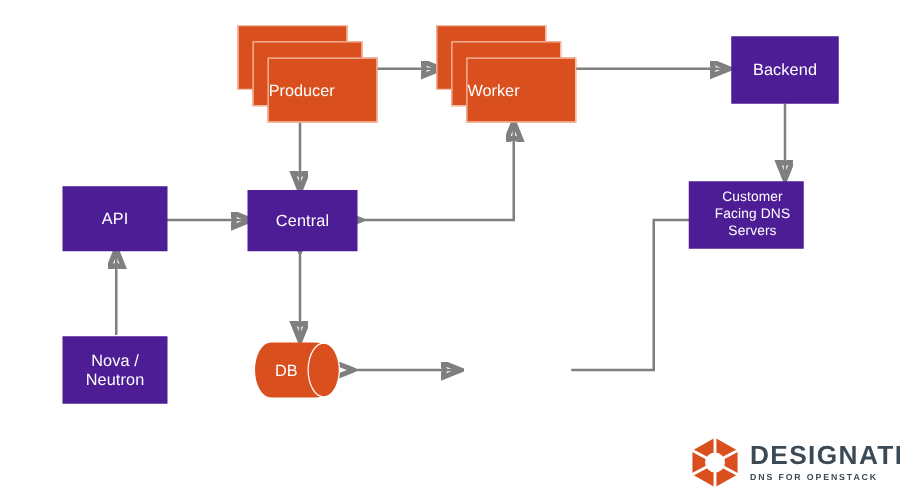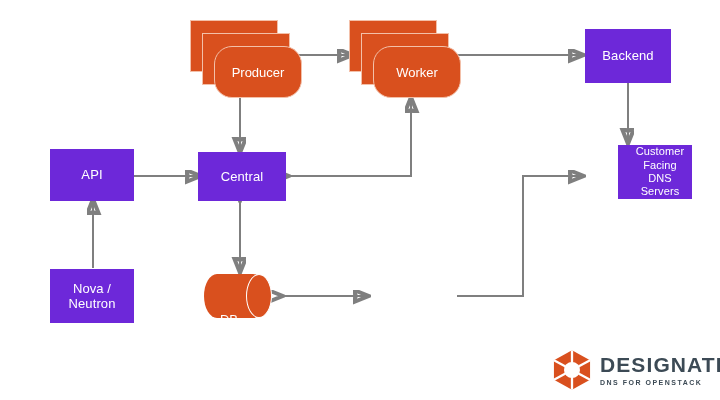--- a/index.html
+++ b/index.html
@@ -16,21 +16,21 @@
     width: 720px;
     height: 400px;
     background: #ffffff;
     overflow: hidden;
   }
 
   
   .node {
     position: absolute;
     box-sizing: border-box;
-    background: #6d28d9;
+    background: #4c1d95;
     color: #ffffff;
     display: flex;
     align-items: center;
     justify-content: center;
     text-align: center;
     font-size: 13px;
     line-height: 1.18;
     letter-spacing: 0.1px;
     z-index: 6;
   }
@@ -57,24 +57,22 @@
     width: 88px;
     height: 52px;
   }
   .stack .card.c1 { left: 0px;  top: 0px;  }
   .stack .card.c2 { left: 12px; top: 13px; }
   .stack .card.c3 {
     left: 24px;
     top: 26px;
     display: flex;
     align-items: center;
-    justify-content: center;
     color: #ffffff;
     font-size: 13px;
-    border-radius: 18px;
   }
 
   
   .cylinder {
     position: absolute;
     z-index: 6;
   }
   .cylinder .body {
     position: absolute;
     left: 0;
@@ -100,21 +98,20 @@
     left: 0;
     top: 0;
     width: 50px;
     height: 44px;
     display: flex;
     align-items: center;
     justify-content: center;
     color: #ffffff;
     font-size: 13px;
     z-index: 2;
-    margin-top: 23px;
   }
 
   
   #wires {
     position: absolute;
     left: 0;
     top: 0;
     width: 720px;
     height: 400px;
     z-index: 3;
@@ -213,21 +210,21 @@
     <div class="card c2"></div>
     <div class="card c3">
       <span class="label">Worker</span>
     </div>
   </div>
 
   <div class="node" style="left:585px; top:29px; width:86px; height:54px;">
     <span class="label">Backend</span>
   </div>
 
-  <div class="node small" style="left:618px; top:145px; width:74px; height:54px;padding-left:10px;">
+  <div class="node small" style="left:551px; top:145px; width:92px; height:54px;padding-left:10px;">
     <span class="label">Customer
 Facing DNS
 Servers</span>
   </div>
 
   <div class="node" style="left:50px; top:149px; width:84px; height:52px;justify-content:center;">
     <span class="label">API</span>
   </div>
 
   <div class="node" style="left:198px; top:152px; width:88px; height:49px;text-align:right;">

